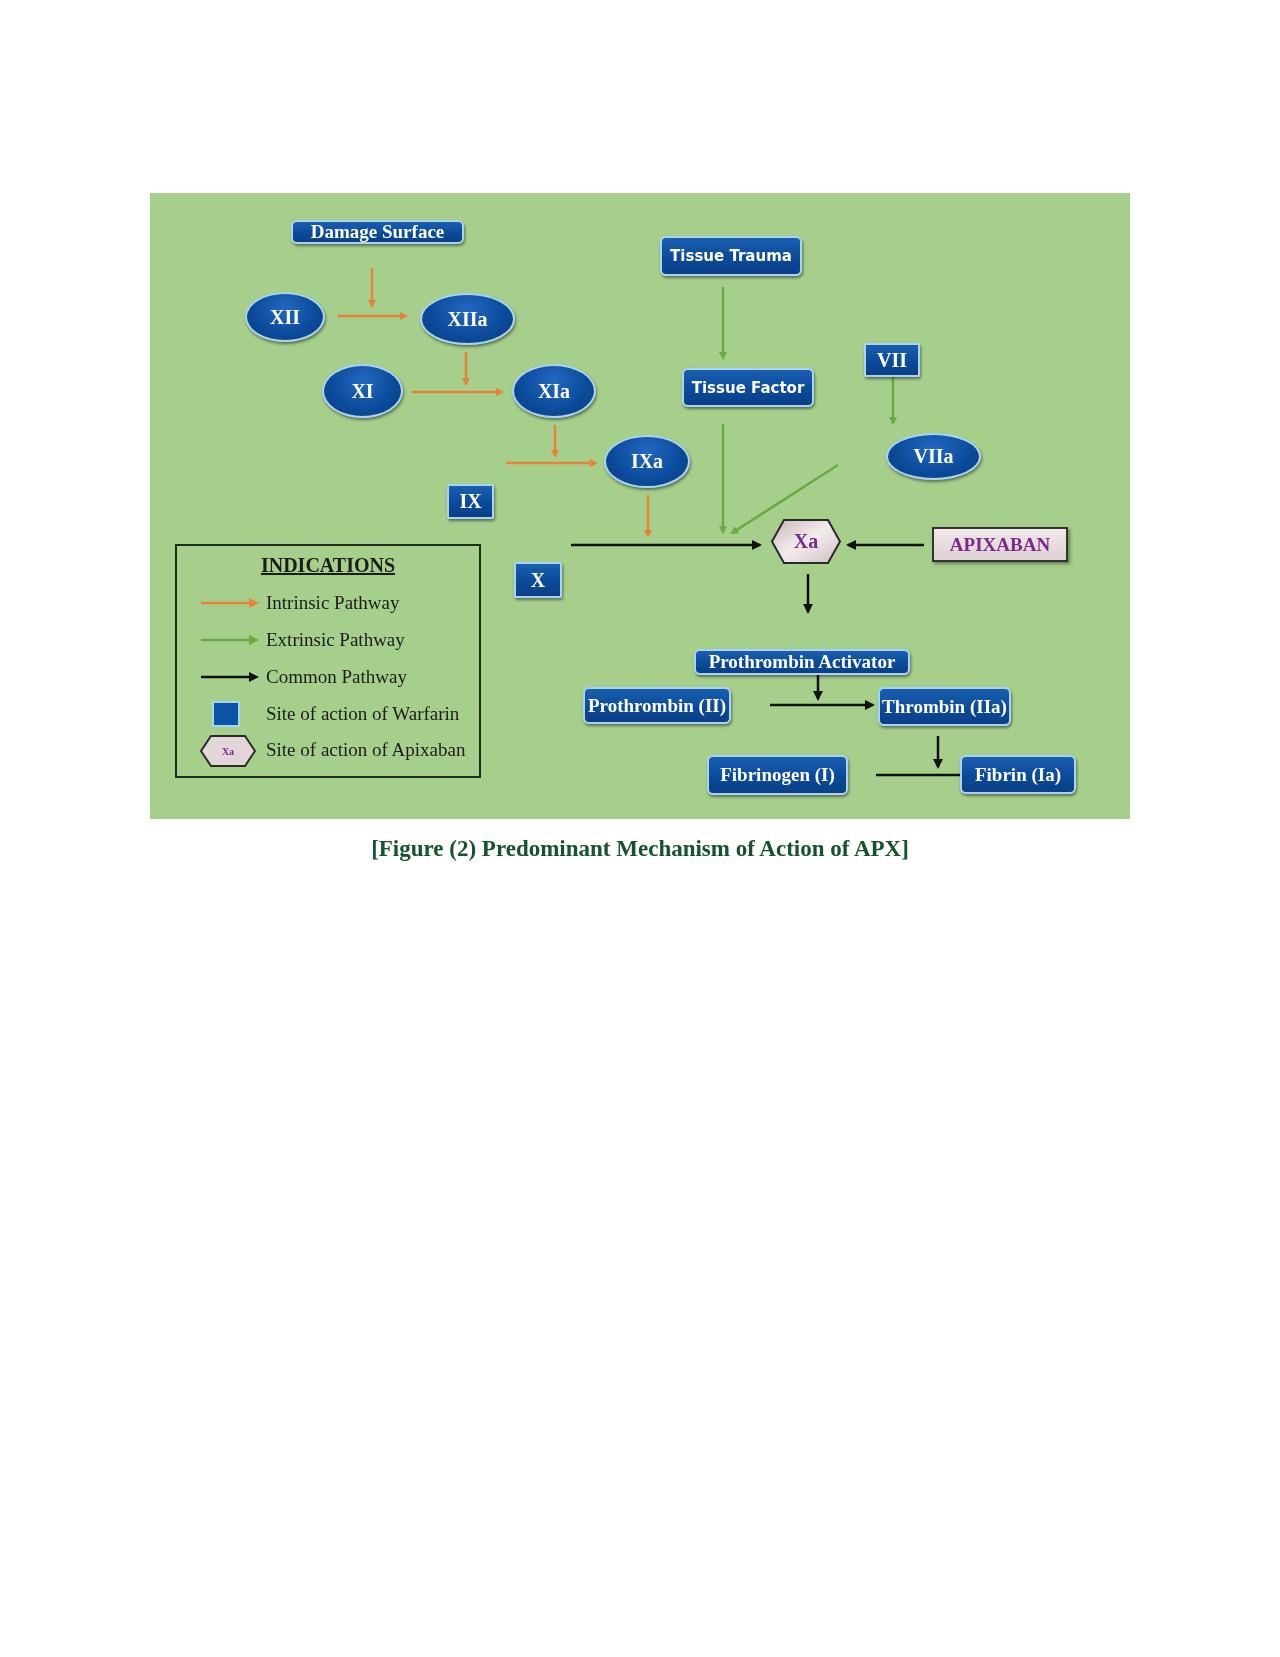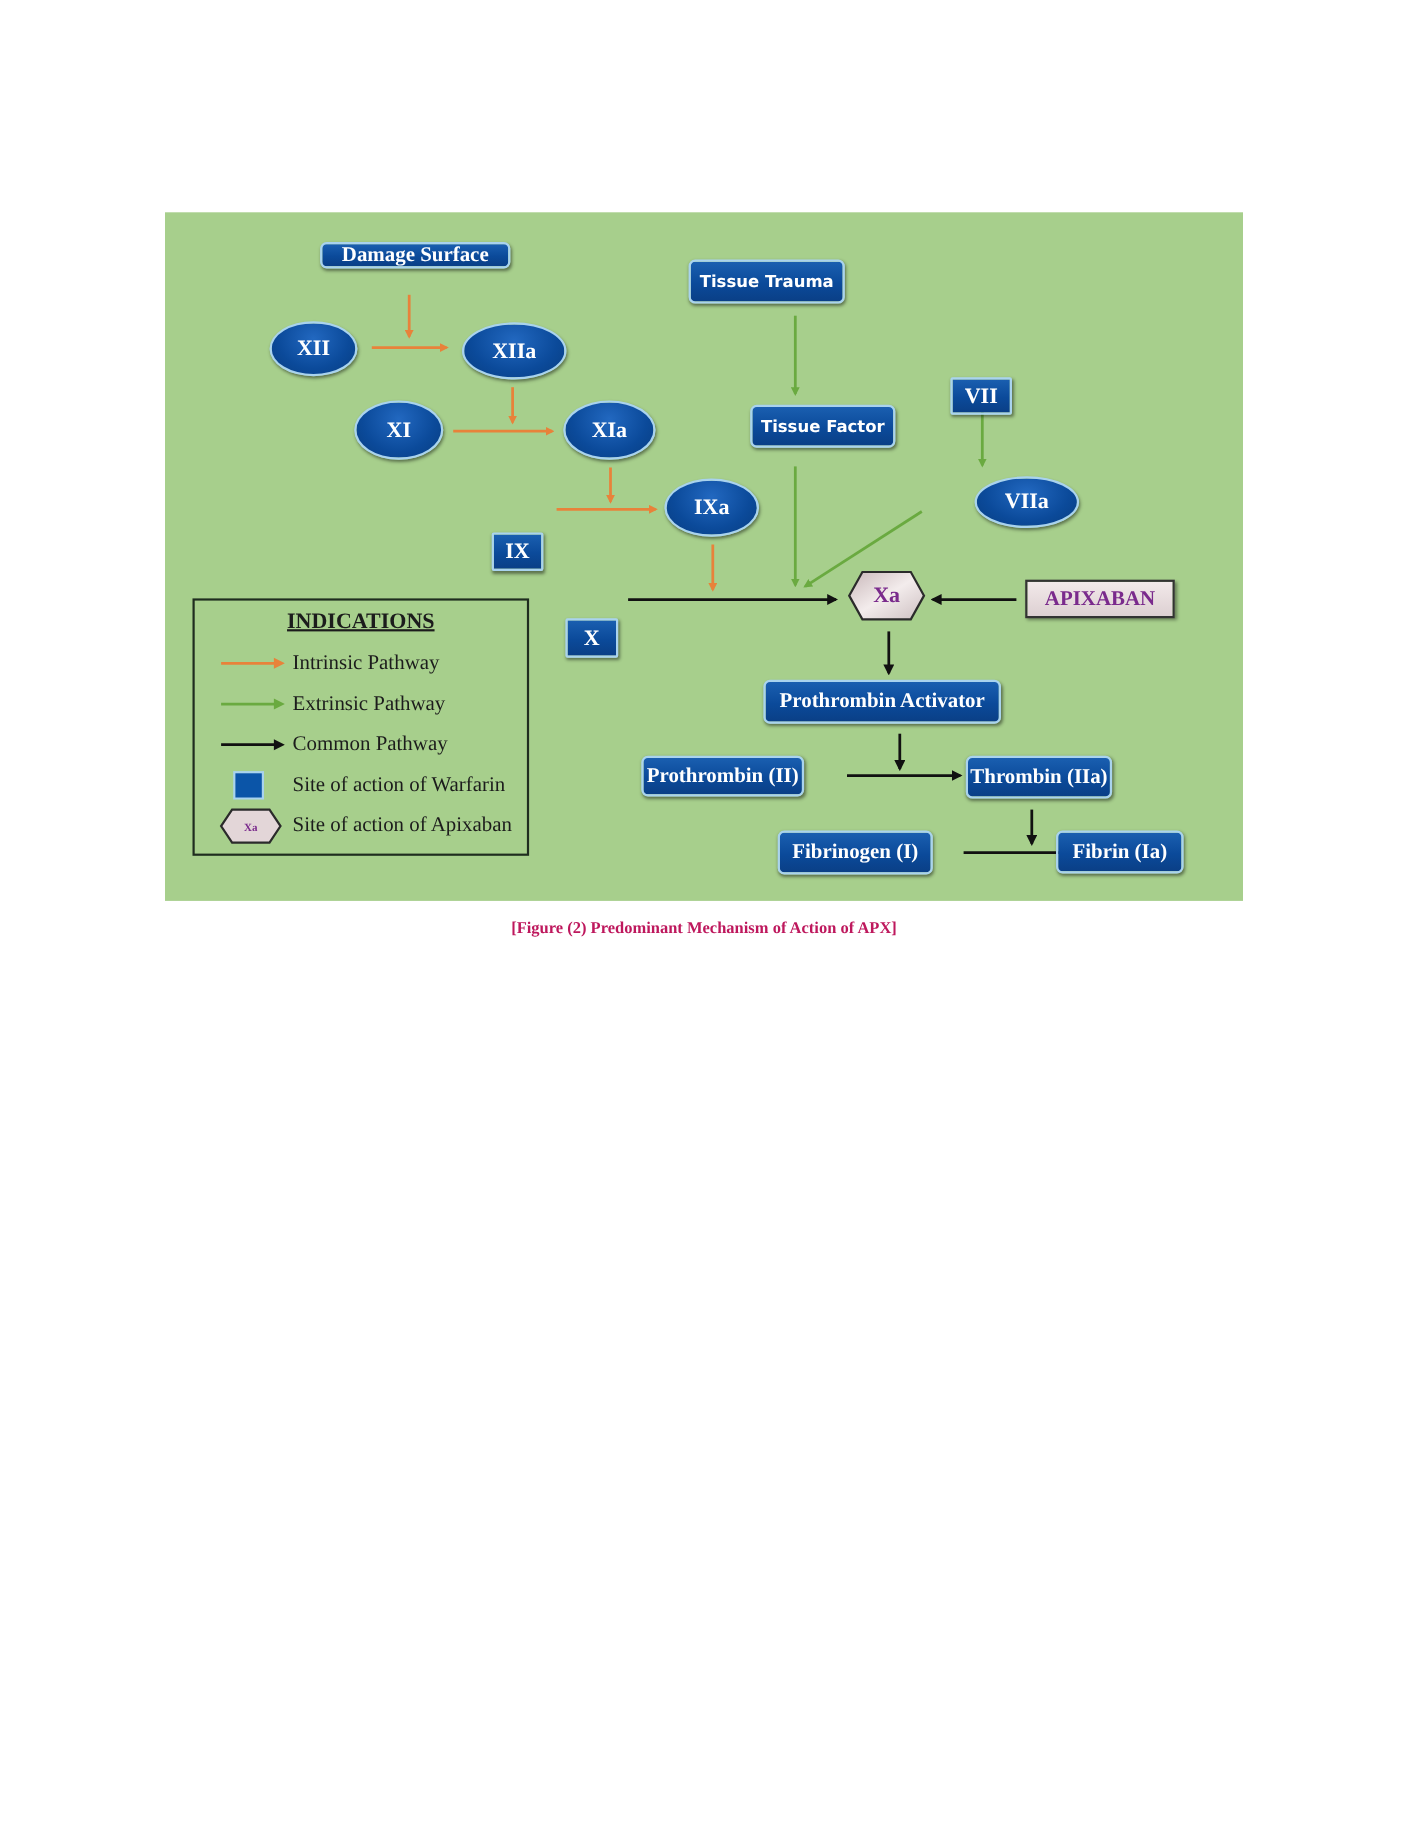--- a/index.html
+++ b/index.html
@@ -42,21 +42,21 @@
   }
   .legend-title {
     position:absolute; left:0; right:0; top:8px; text-align:center;
     font-weight:bold; font-size:20px; text-decoration:underline;
   }
   .legend-row { position:absolute; left:16px; right:0; height:26px; }
   .legend-row .lbl { position:absolute; left:73px; top:2px; font-size:19px; }
   .legend-row svg { position:absolute; left:6px; top:0; }
   .caption {
     position:absolute; left:0; width:1280px; top:836px; text-align:center;
-    font-family:"Liberation Serif", serif; font-weight:bold; font-size:15px; color:#be185d;
+    font-family:"Liberation Serif", serif; font-weight:bold; font-size:23px; color:#14532d;
   }
 </style>
 </head>
 <body>
 
 <div class="panel"></div>
 
 <svg class="wires" viewBox="0 0 1280 1657">
   <defs>
     <marker id="mo" markerWidth="8" markerHeight="8" refX="6" refY="4" orient="auto" markerUnits="userSpaceOnUse">
@@ -113,21 +113,21 @@
 <div class="node ell" style="left:512px;top:364px;width:84px;height:54px;">
     <span>XIa</span>
   </div>
 <div class="node sq" style="left:447px;top:445px;width:47px;height:35px;">
     <span>IX</span>
   </div>
 <div class="node ell" style="left:604px;top:435px;width:86px;height:53px;">
     <span>IXa</span>
   </div>
 
-<div class="node box sans" style="left:626px;top:236px;width:142px;height:40px;">
+<div class="node box sans" style="left:660px;top:236px;width:142px;height:40px;">
     <span>Tissue Trauma</span>
   </div>
 <div class="node box sans" style="left:655px;top:368px;width:132px;height:39px;margin-left:27px;">
     <span>Tissue Factor</span>
   </div>
 <div class="node sq" style="left:864px;top:304px;width:56px;height:34px;">
     <span>VII</span>
   </div>
 <div class="node ell" style="left:886px;top:433px;width:95px;height:47px;">
     <span>VIIa</span>
@@ -148,21 +148,21 @@
     </defs>
     <polygon points="14,2 58,2 70,23.5 58,45 14,45 2,23.5" fill="url(#hg)" stroke="#2b2b2b" stroke-width="2"></polygon>
   </svg>
   <span>Xa</span>
 </div>
 
 <div class="apix">
     <span>APIXABAN</span>
   </div>
 
-<div class="node box" style="left:694px;top:618px;width:216px;height:40px;">
+<div class="node box" style="left:694px;top:649px;width:216px;height:26px;">
     <span>Prothrombin Activator</span>
   </div>
 <div class="node box" style="left:583px;top:687px;width:148px;height:37px;">
     <span>Prothrombin (II)</span>
   </div>
 <div class="node box" style="left:878px;top:687px;width:133px;height:39px;">
     <span>Thrombin (IIa)</span>
   </div>
 <div class="node box" style="left:707px;top:755px;width:141px;height:40px;">
     <span>Fibrinogen (I)</span>

